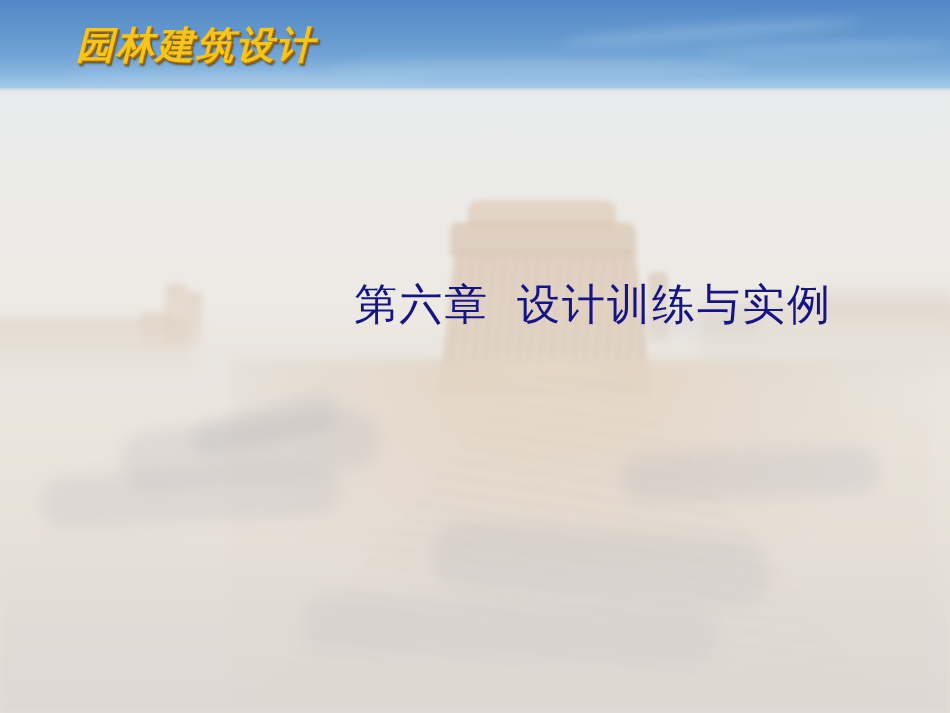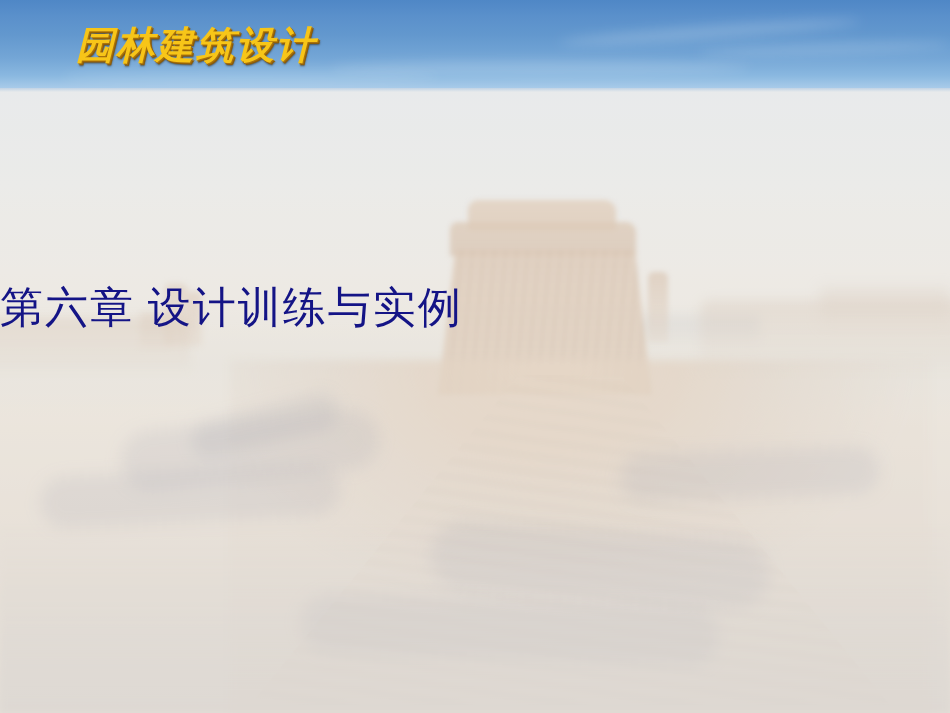--- a/index.html
+++ b/index.html
@@ -219,22 +219,22 @@
     position:absolute; left:0; top:88px; width:950px; height:4px;
     background: linear-gradient(to bottom, rgba(188,208,228,.9), rgba(226,231,236,0));
   }
 
   
   #slide-title {
     position: absolute;
     left: 0;
     top: 283px;
     width: 832px;
-    text-align: left;
-    font-family: Liberation Serif, serif;
+    text-align: right;
+    font-family: Liberation Mono, monospace;
     font-size: 43px;
     font-weight: normal;
     color: #141486;
     letter-spacing: 2px;
     white-space: nowrap;
     line-height: 1.15;
   }
 </style>
 </head>
 <body>

